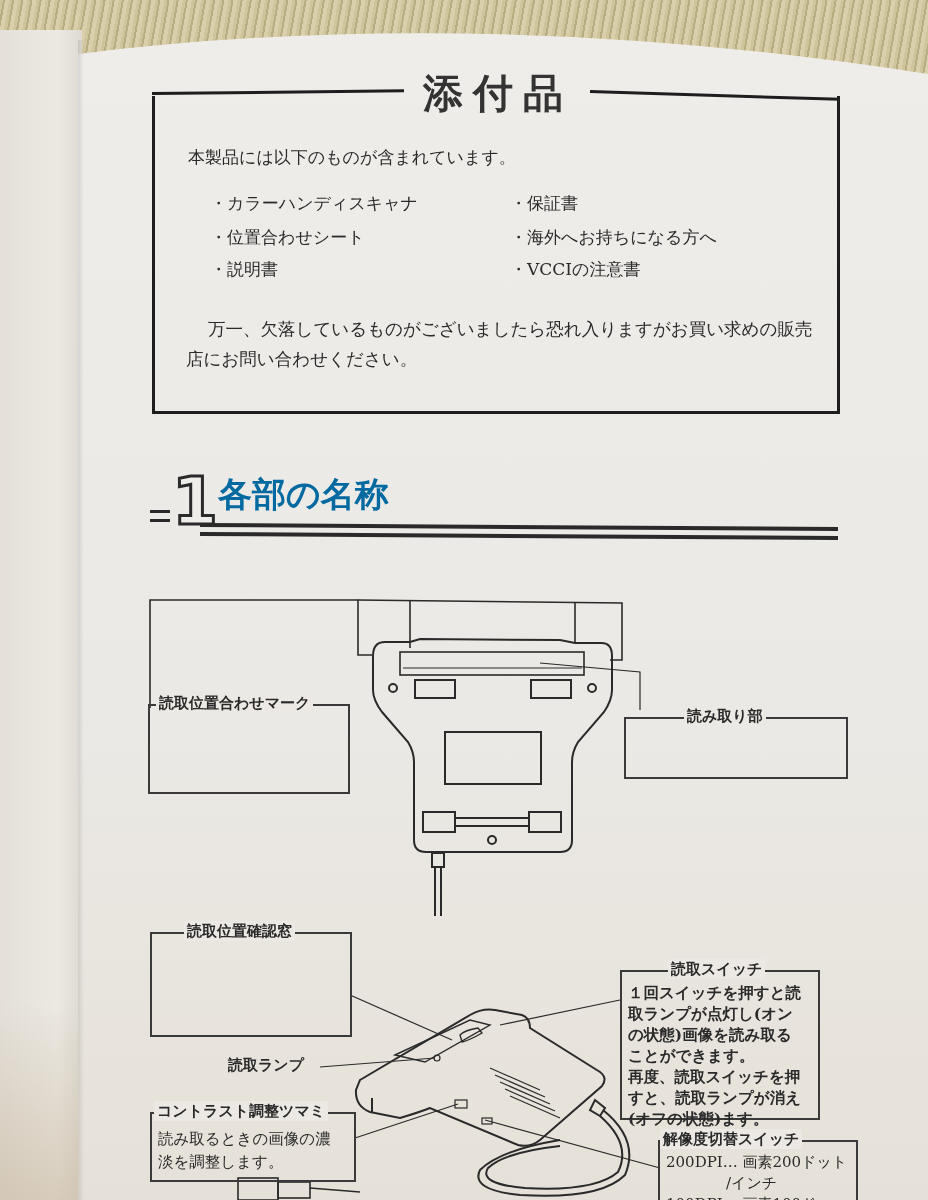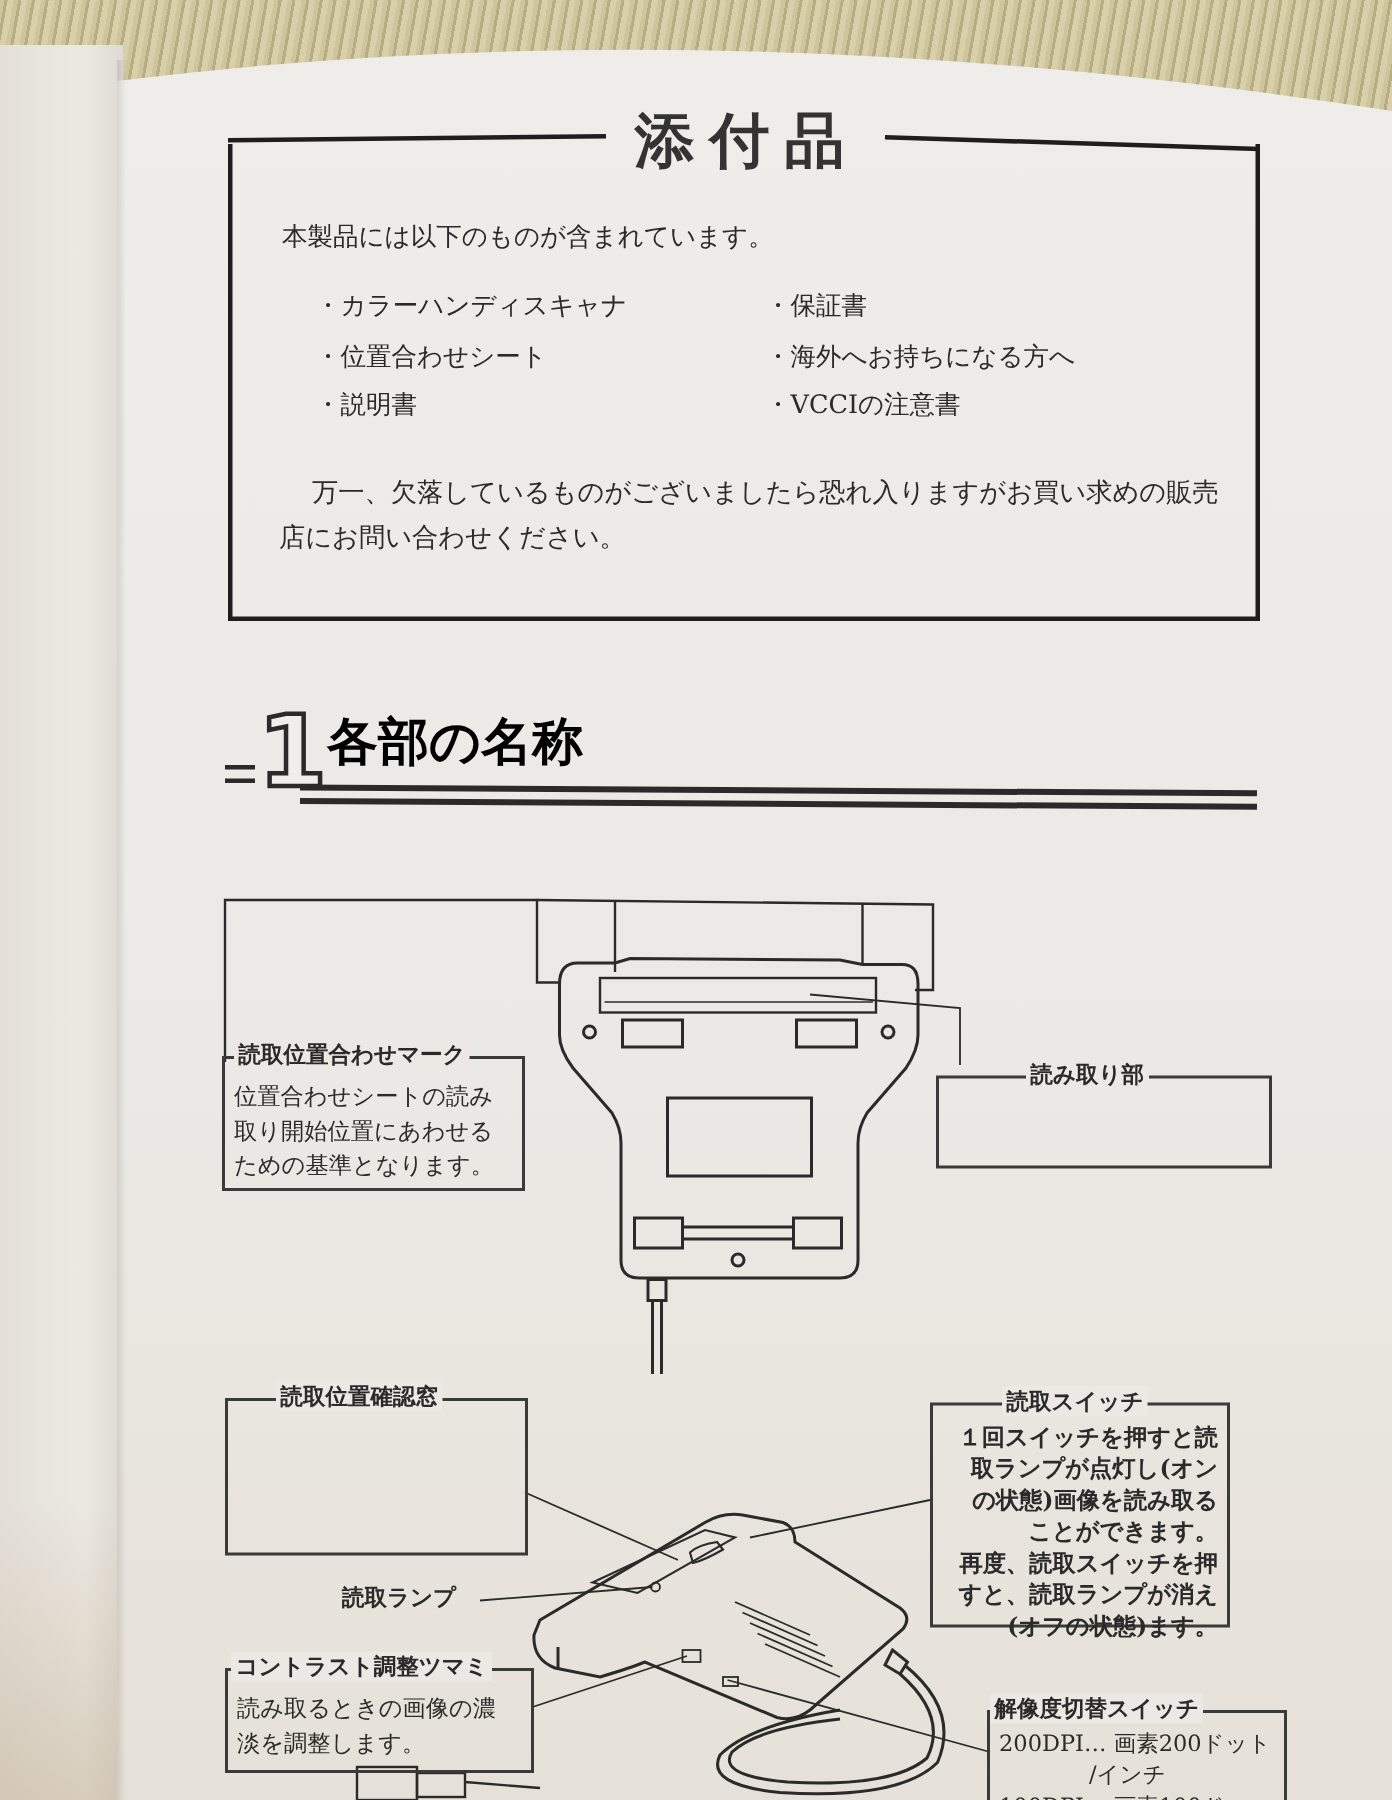--- a/index.html
+++ b/index.html
@@ -48,21 +48,21 @@
   .attach-list .item { position:absolute; white-space:nowrap; }
   .attach-note { position:absolute; left:186px; top:314px; width:628px; font-size:17.5px; line-height:30px; text-indent:22px; }
 
   
   .sec-eq { position:absolute; left:150px; top:510px; width:20px; height:12px; border-top:3px solid #2a2a2a; border-bottom:3px solid #2a2a2a; box-sizing:border-box; }
   .sec-num {
     position:absolute; left:172px; top:470px; width:24px; height:64px;
     font-family:"DejaVu Sans", sans-serif; font-weight:bold; font-size:66px; line-height:64px;
     color:#f0eeea; -webkit-text-stroke:3px #2a2a2a;
   }
-  .sec-title { position:absolute; left:218px; top:472px; font-family:"DejaVu Sans", sans-serif; font-weight:bold; font-size:34px; color:#000000; }
+  .sec-title { position:absolute; left:218px; top:472px; font-family:"DejaVu Sans", sans-serif; font-weight:bold; font-size:34px; color:#0369a1; }
   .sec-rule1 { position:absolute; left:200px; top:523px; width:638px; border-top:4px solid #2a2a2a; transform:rotate(0.35deg); transform-origin:left; }
   .sec-rule2 { position:absolute; left:200px; top:532px; width:638px; border-top:4px solid #2a2a2a; transform:rotate(0.35deg); transform-origin:left; }
 
   
   .callout {
     position:absolute; border:2px solid #3a3a3a; box-sizing:border-box;
     font-size:15.5px; line-height:23px; padding:4px 6px 2px 6px; background:transparent;
   }
   .callout .ttl {
     position:absolute; top:-13px; background:#ece9e4; padding:0 3px;
@@ -165,34 +165,31 @@
     <line x1="350" y1="995" x2="452" y2="1040"></line>
     <line x1="620" y1="1000" x2="500" y2="1025"></line>
     <line x1="320" y1="1067" x2="435" y2="1058"></line>
     <line x1="355" y1="1138" x2="458" y2="1104"></line>
     <line x1="660" y1="1168" x2="485" y2="1120"></line>
   </g>
 </svg>
 
 <div class="callout" style="left:148px;top:704px;width:202px;height:90px;">
   <span class="ttl" style="left:6px;">読取位置合わせマーク</span>
-  <div class="body" style="margin-top:10px;">位置合わせシートの読み
-取り開始位置にあわせる
-ための基準となります。</div>
 </div>
 
 <div class="callout" style="left:624px;top:717px;width:224px;height:62px;">
   <span class="ttl" style="left:58px;">読み取り部</span>
 </div>
 
 <div class="callout" style="left:150px;top:932px;width:202px;height:105px;">
   <span class="ttl" style="left:32px;">読取位置確認窓</span>
 </div>
 
-<div class="callout" style="left:620px;top:935px;width:200px;height:150px;text-align:right;">
+<div class="callout" style="left:620px;top:970px;width:200px;height:150px;">
   <span class="ttl" style="left:46px;">読取スイッチ</span>
   <div class="body" style="margin-top:6px;line-height:21px;font-weight:bold;">１回スイッチを押すと読
 取ランプが点灯し(オン
 の状態)画像を読み取る
 ことができます。
 再度、読取スイッチを押
 すと、読取ランプが消え
 (オフの状態)ます。</div>
 </div>
 

